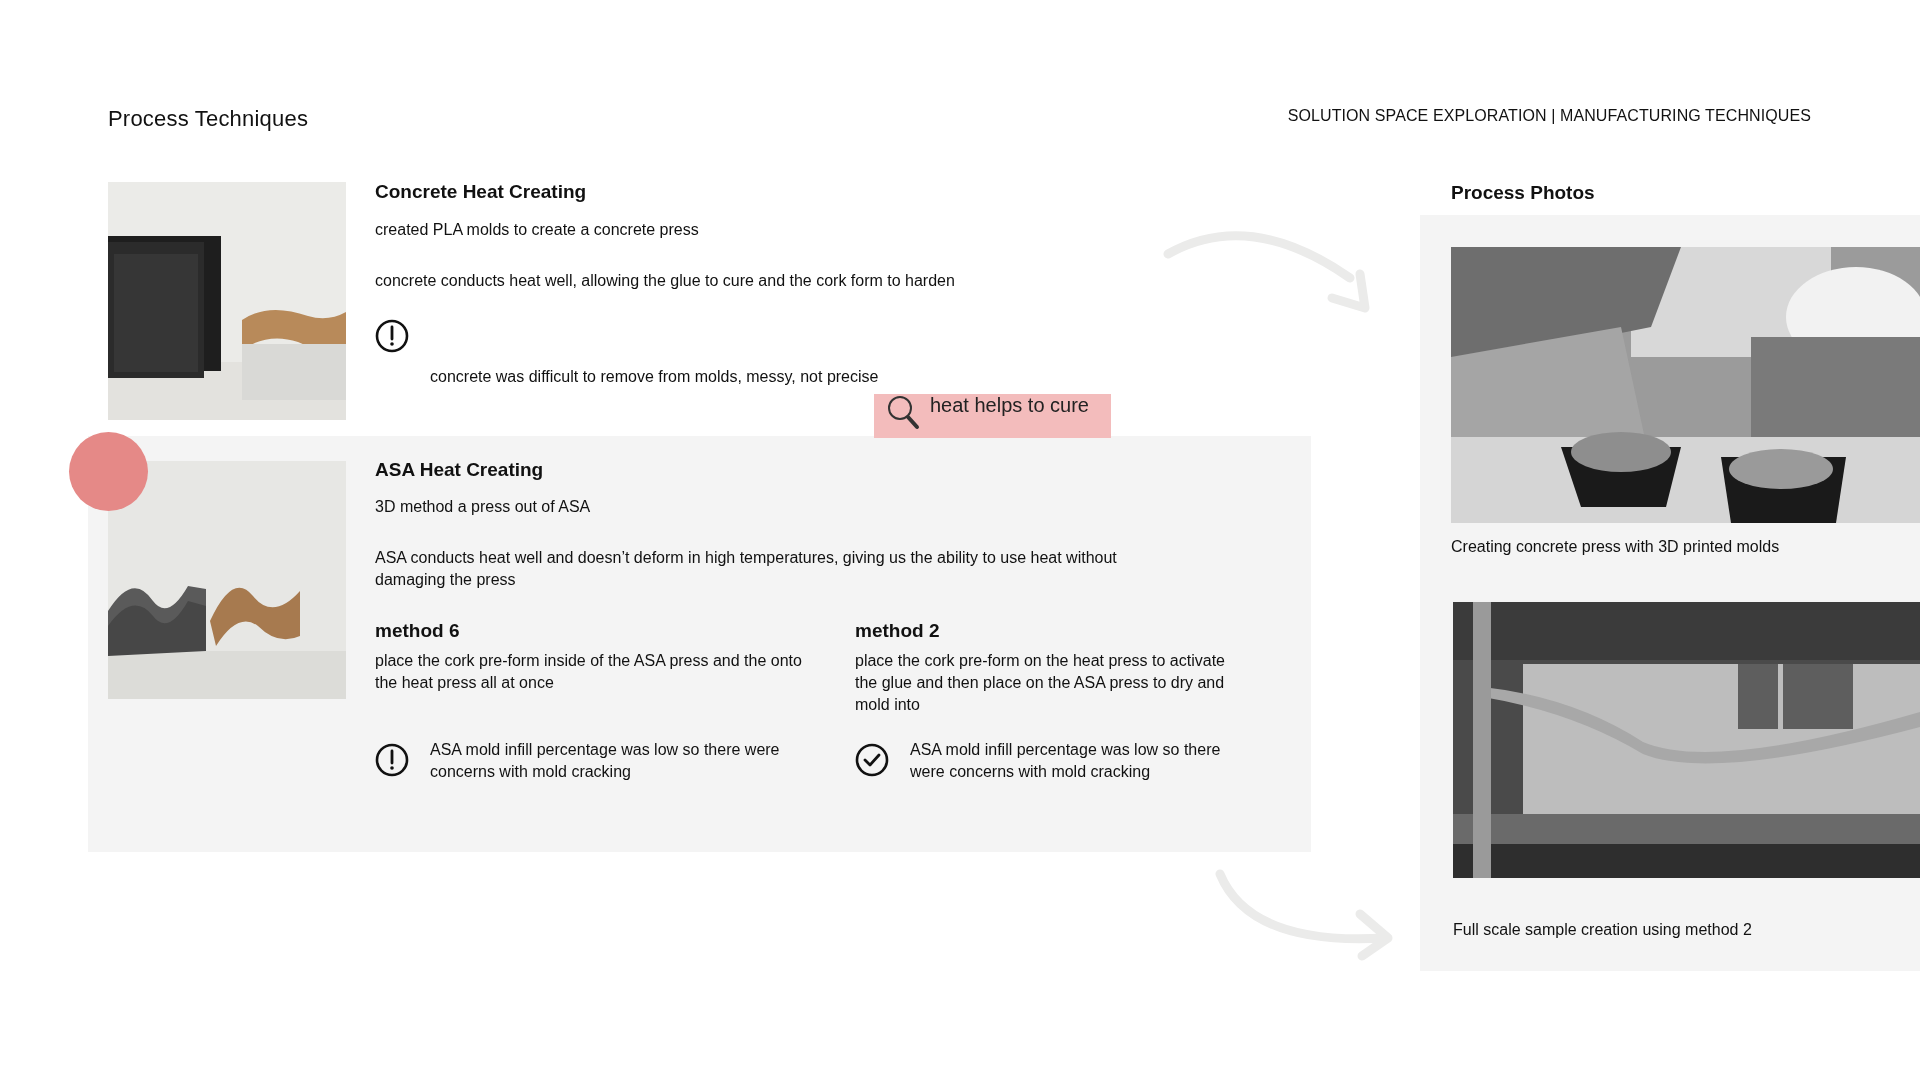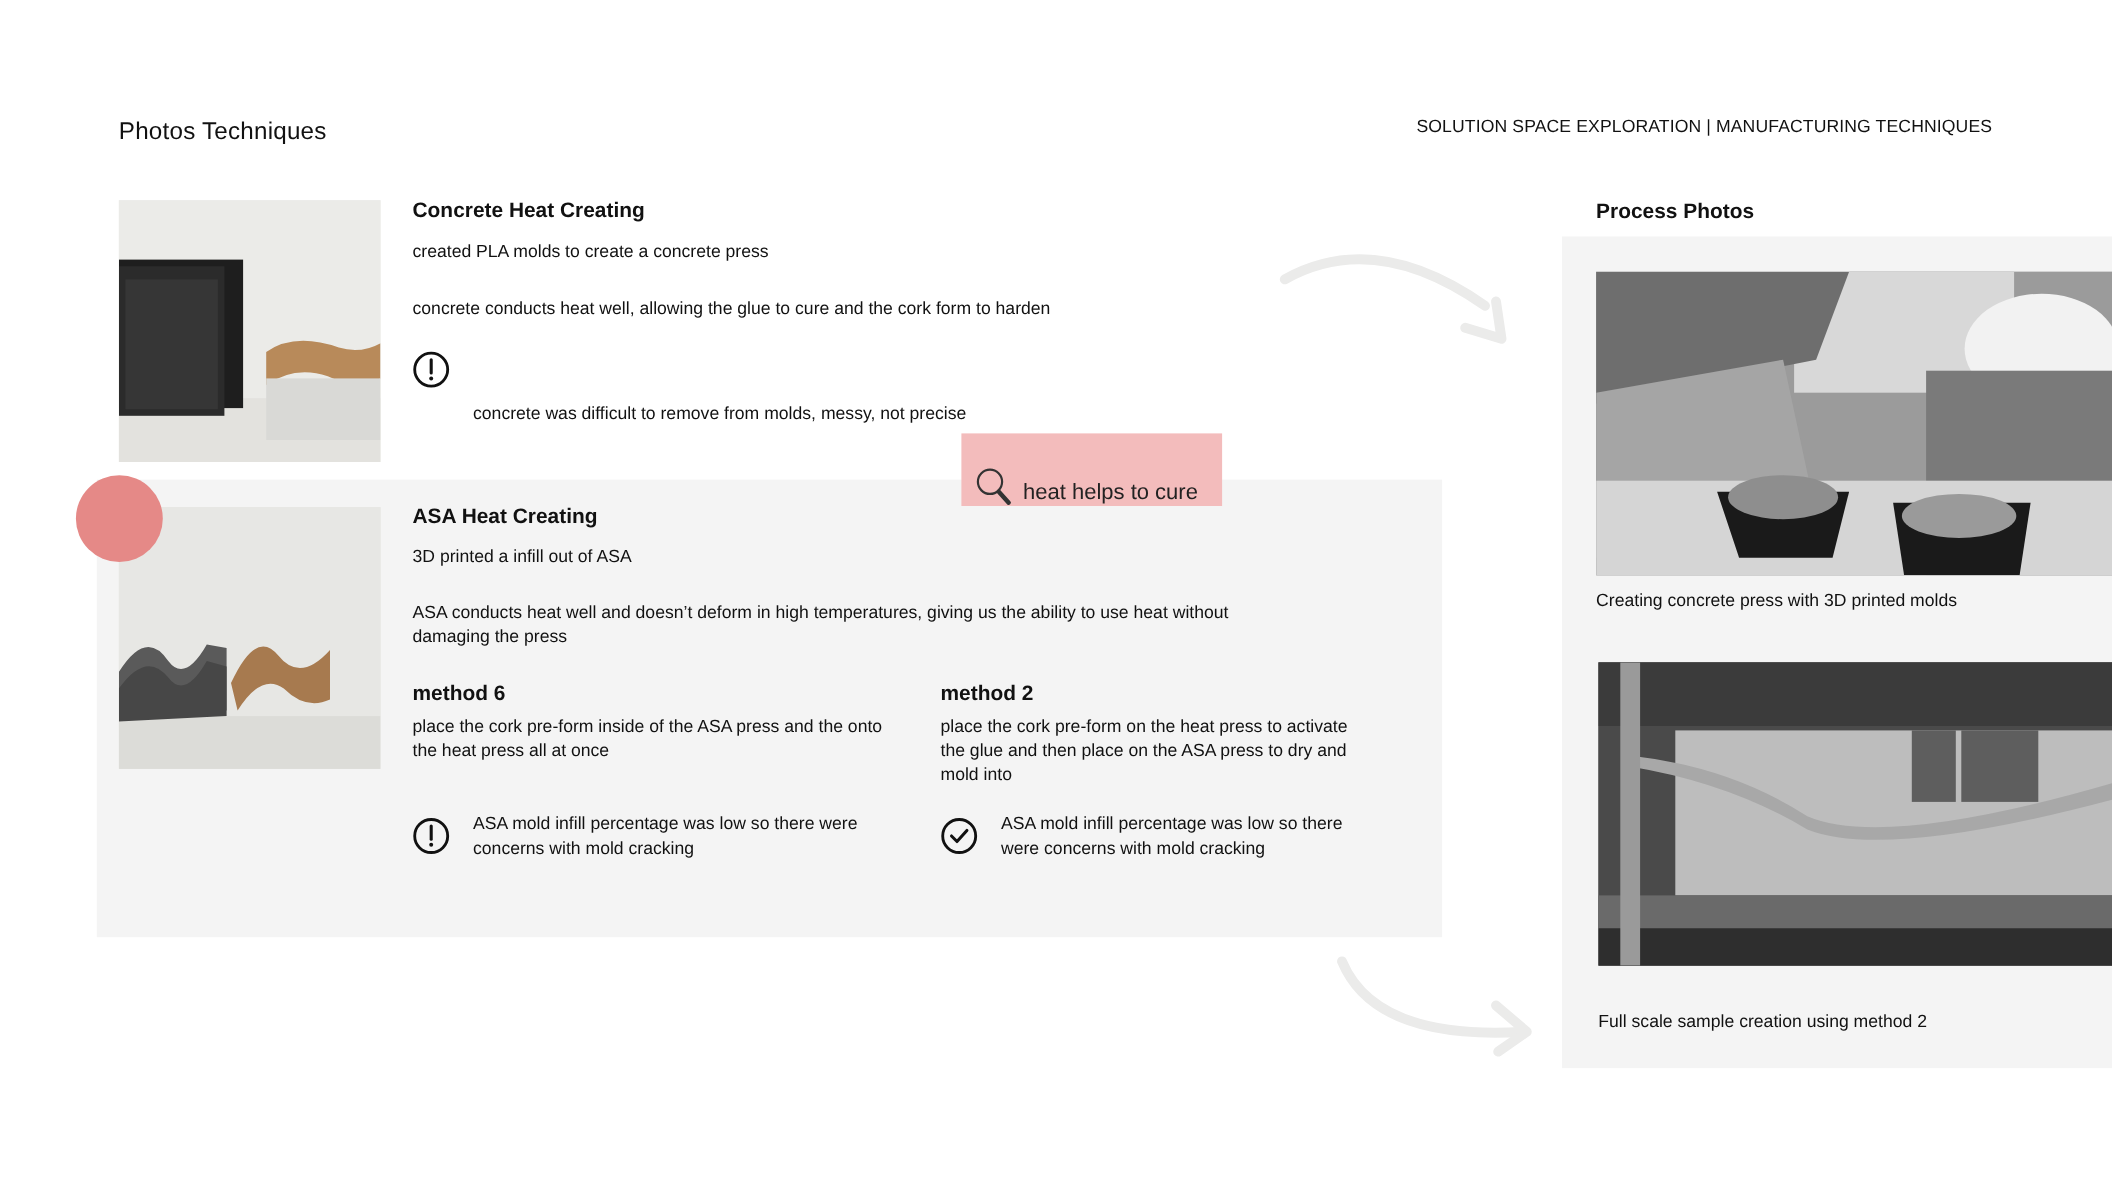--- a/index.html
+++ b/index.html
@@ -14,35 +14,35 @@
 
   
   .img1 { left:108px; top:182px; width:238px; height:238px; background:#e9e9e6; overflow:hidden; }
   .img2 { left:108px; top:461px; width:238px; height:238px; background:#e5e5e2; overflow:hidden; }
 
   .h { font-weight:bold; font-size:19px; }
   .p { font-size:16px; line-height:22px; }
 
   .panel { left:88px; top:436px; width:1223px; height:416px; background:#f4f4f4; }
   .circle { left:69px; top:432px; width:79px; height:79px; border-radius:50%; background:#e58987; }
-  .badge { left:874px; top:394px; width:237px; height:66px; background:#f3bcbc; display:flex; align-items:flex-end; }
+  .badge { left:874px; top:394px; width:237px; height:44px; background:#f3bcbc; display:flex; align-items:flex-start; }
   .badge .txt { font-size:20px; margin-left:10px; color:#222; }
 
   .icon-circ { width:34px; height:34px; }
 
   .pp-title { left:1420px; top:182px; font-weight:bold; font-size:19px;margin-left:31px; }
   .pp-panel { left:1420px; top:215px; width:500px; height:756px; background:#f4f4f4; }
   .photo1 { left:1451px; top:247px; width:469px; height:276px; background:#8a8a8a; overflow:hidden; }
   .photo2 { left:1453px; top:602px; width:467px; height:276px; background:#555; overflow:hidden; }
   .cap { font-size:16px; }
 </style>
 </head>
 <body>
 
-<div class="abs title">Photos Techniques</div>
+<div class="abs title">Process Techniques</div>
 <div class="abs section">SOLUTION SPACE EXPLORATION | MANUFACTURING TECHNIQUES</div>
 
 <div class="abs img1">
   <svg width="238" height="238" viewBox="0 0 238 238">
     <rect width="238" height="238" fill="#ebebe8"></rect>
     <rect x="0" y="180" width="238" height="58" fill="#e3e2de"></rect>
     <rect x="0" y="54" width="113" height="135" fill="#1e1e1e"></rect>
     <rect x="0" y="60" width="96" height="136" fill="#2b2b2b"></rect>
     <rect x="6" y="72" width="84" height="118" fill="#3a3a3a" opacity="0.8"></rect>
     <path d="M134 138 Q160 120 200 134 Q220 140 238 130 L238 162 Q210 170 190 160 Q160 150 134 168 Z" fill="#b88a5a"></path>
@@ -87,21 +87,21 @@
   <span style="margin-left:12px;display:inline-flex;">
     <svg width="34" height="36" viewBox="0 0 34 36">
         <circle cx="14" cy="14" r="11" fill="none" stroke="#333" stroke-width="2"></circle>
         <line x1="22" y1="23" x2="31" y2="33" stroke="#333" stroke-width="4" stroke-linecap="round"></line>
       </svg>
   </span>
   <span class="txt">heat helps to cure</span>
 </div>
 
 <div class="abs h" style="left:375px;top:459px;">ASA Heat Creating</div>
-<div class="abs p" style="left:375px;top:496px;">3D printed a infill out of ASA</div>
+<div class="abs p" style="left:375px;top:496px;">3D method a press out of ASA</div>
 <div class="abs p" style="left:375px;top:547px;width:800px;">ASA conducts heat well and doesn’t deform in high temperatures, giving us the ability to use heat without damaging the press</div>
 
 <div class="abs h" style="left:375px;top:620px;font-weight:bold;">method 6</div>
 <div class="abs p" style="left:375px;top:650px;width:440px;">place the cork pre-form inside of the ASA press and the onto the heat press all at once</div>
 <div class="abs" style="left:375px;top:743px;">
   <svg class="icon-circ" viewBox="0 0 34 34">
       <circle cx="17" cy="17" r="15" fill="none" stroke="#111" stroke-width="2.6"></circle>
       <line x1="17" y1="8" x2="17" y2="20" stroke="#111" stroke-width="2.8" stroke-linecap="round"></line>
       <circle cx="17" cy="25" r="1.8" fill="#111"></circle>
     </svg>

